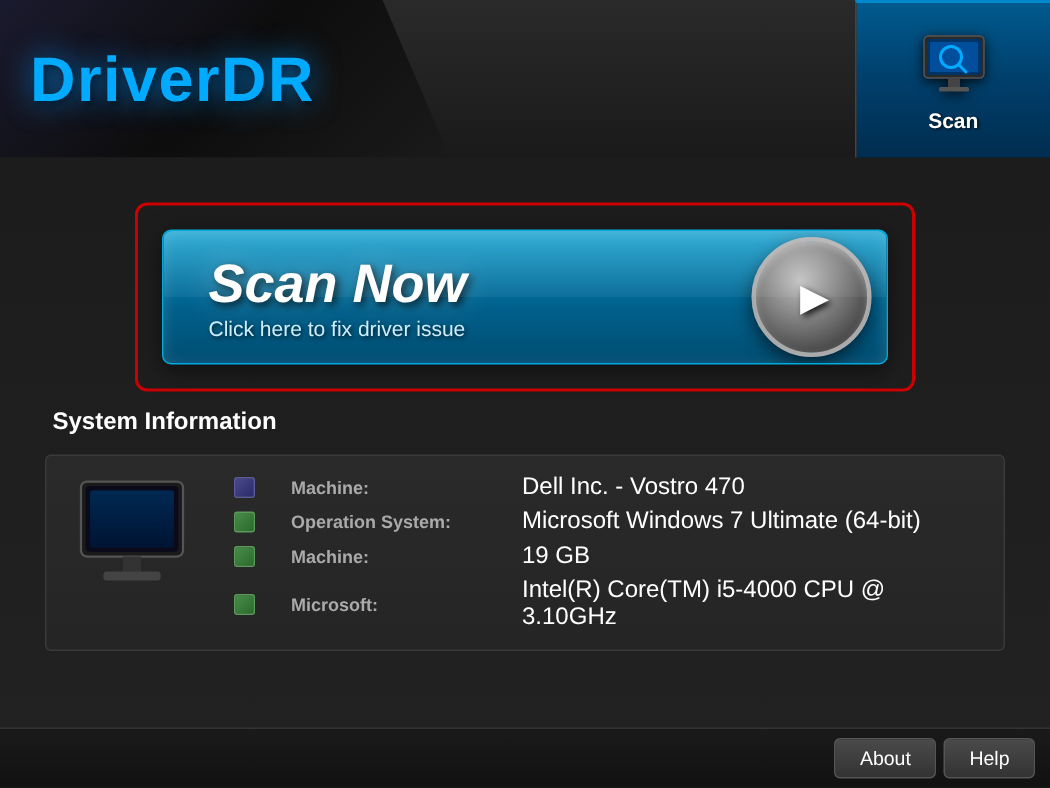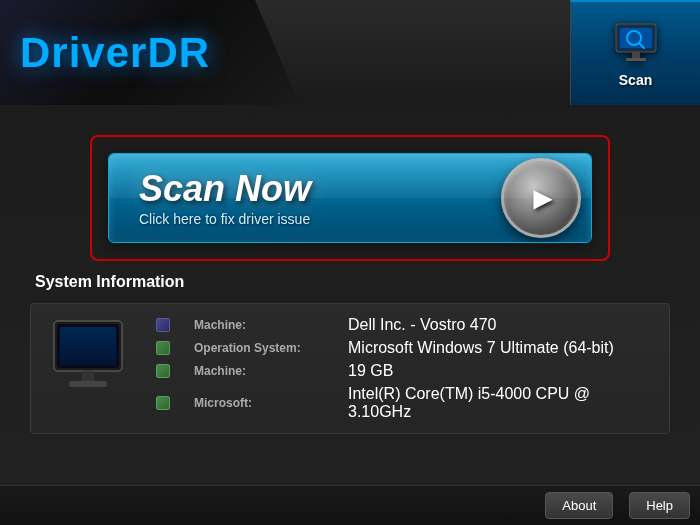--- a/index.html
+++ b/index.html
@@ -243,21 +243,21 @@
       position: absolute;
       bottom: 0;
       width: 100%;
       height: 40px;
       background: linear-gradient(180deg, #1a1a1a 0%, #111111 100%);
       border-top: 1px solid #333;
       display: flex;
       align-items: center;
       justify-content: flex-end;
       padding-right: 10px;
-      gap: 16px;
+      gap: 5px;
     }
 
     .footer-btn {
       padding: 5px 16px;
       background: linear-gradient(180deg, #4a4a4a 0%, #333333 100%);
       border: 1px solid #555;
       border-radius: 4px;
       color: #ffffff;
       font-size: 13px;
       cursor: pointer;

